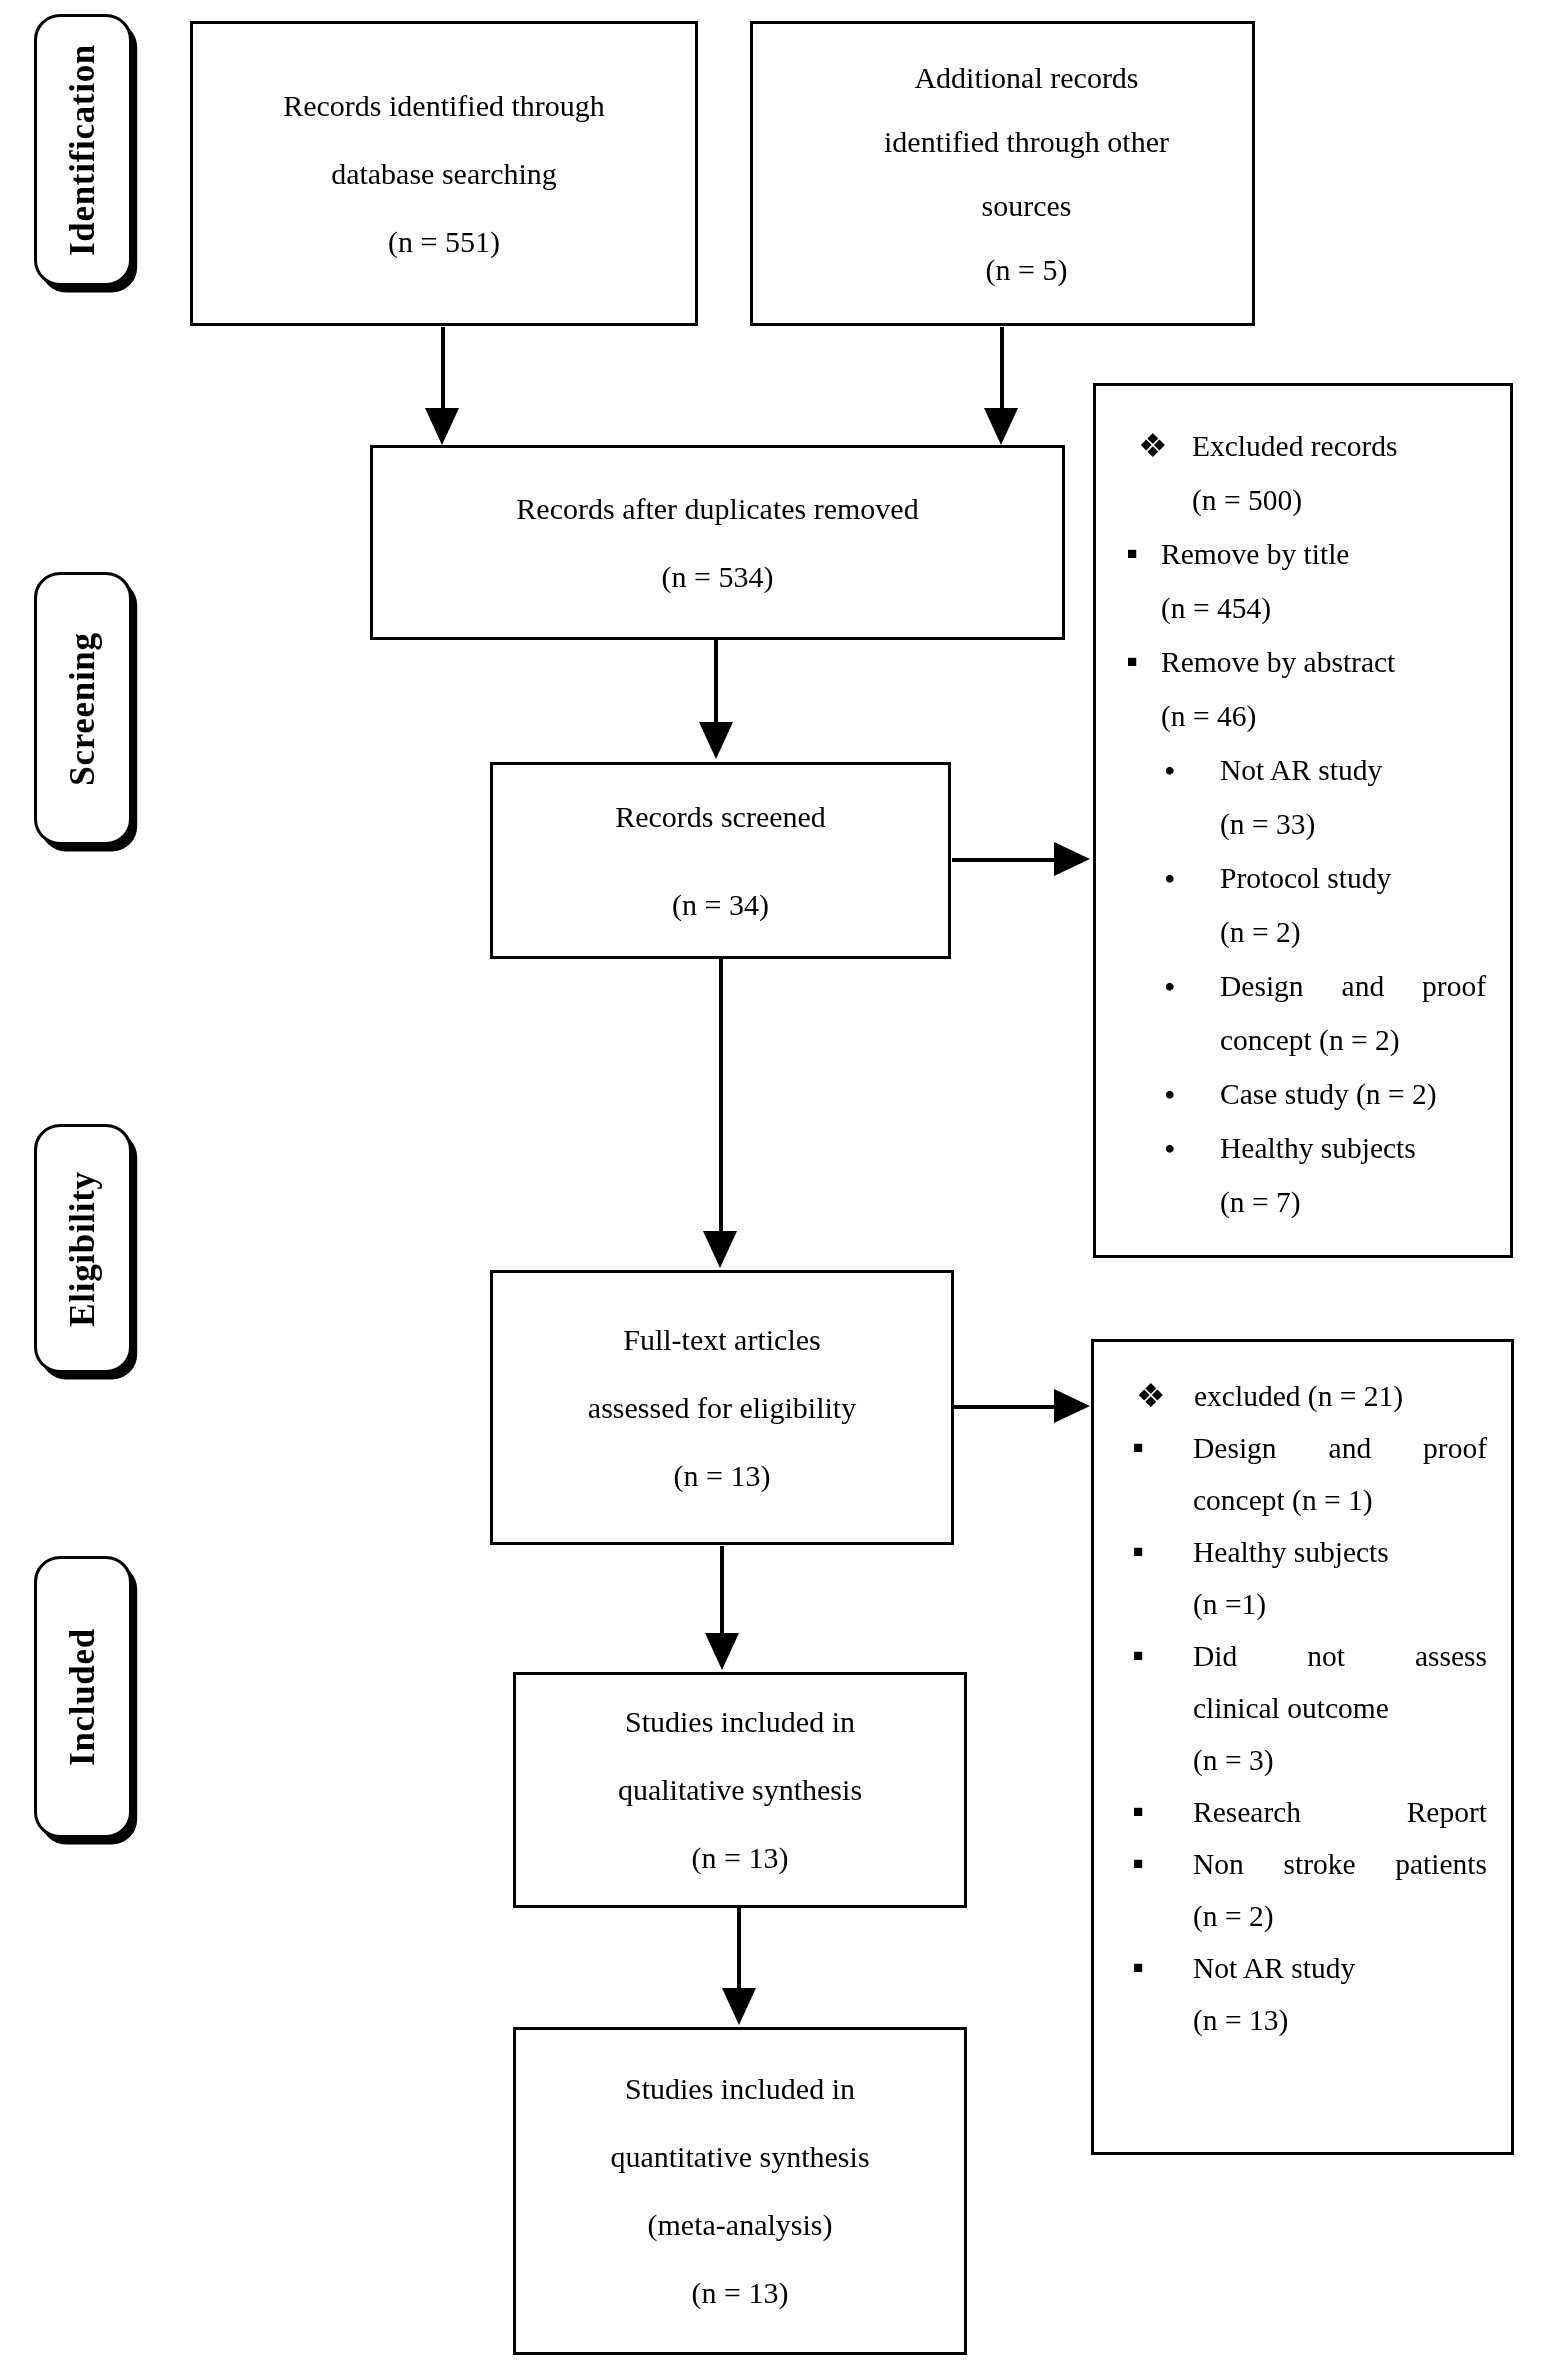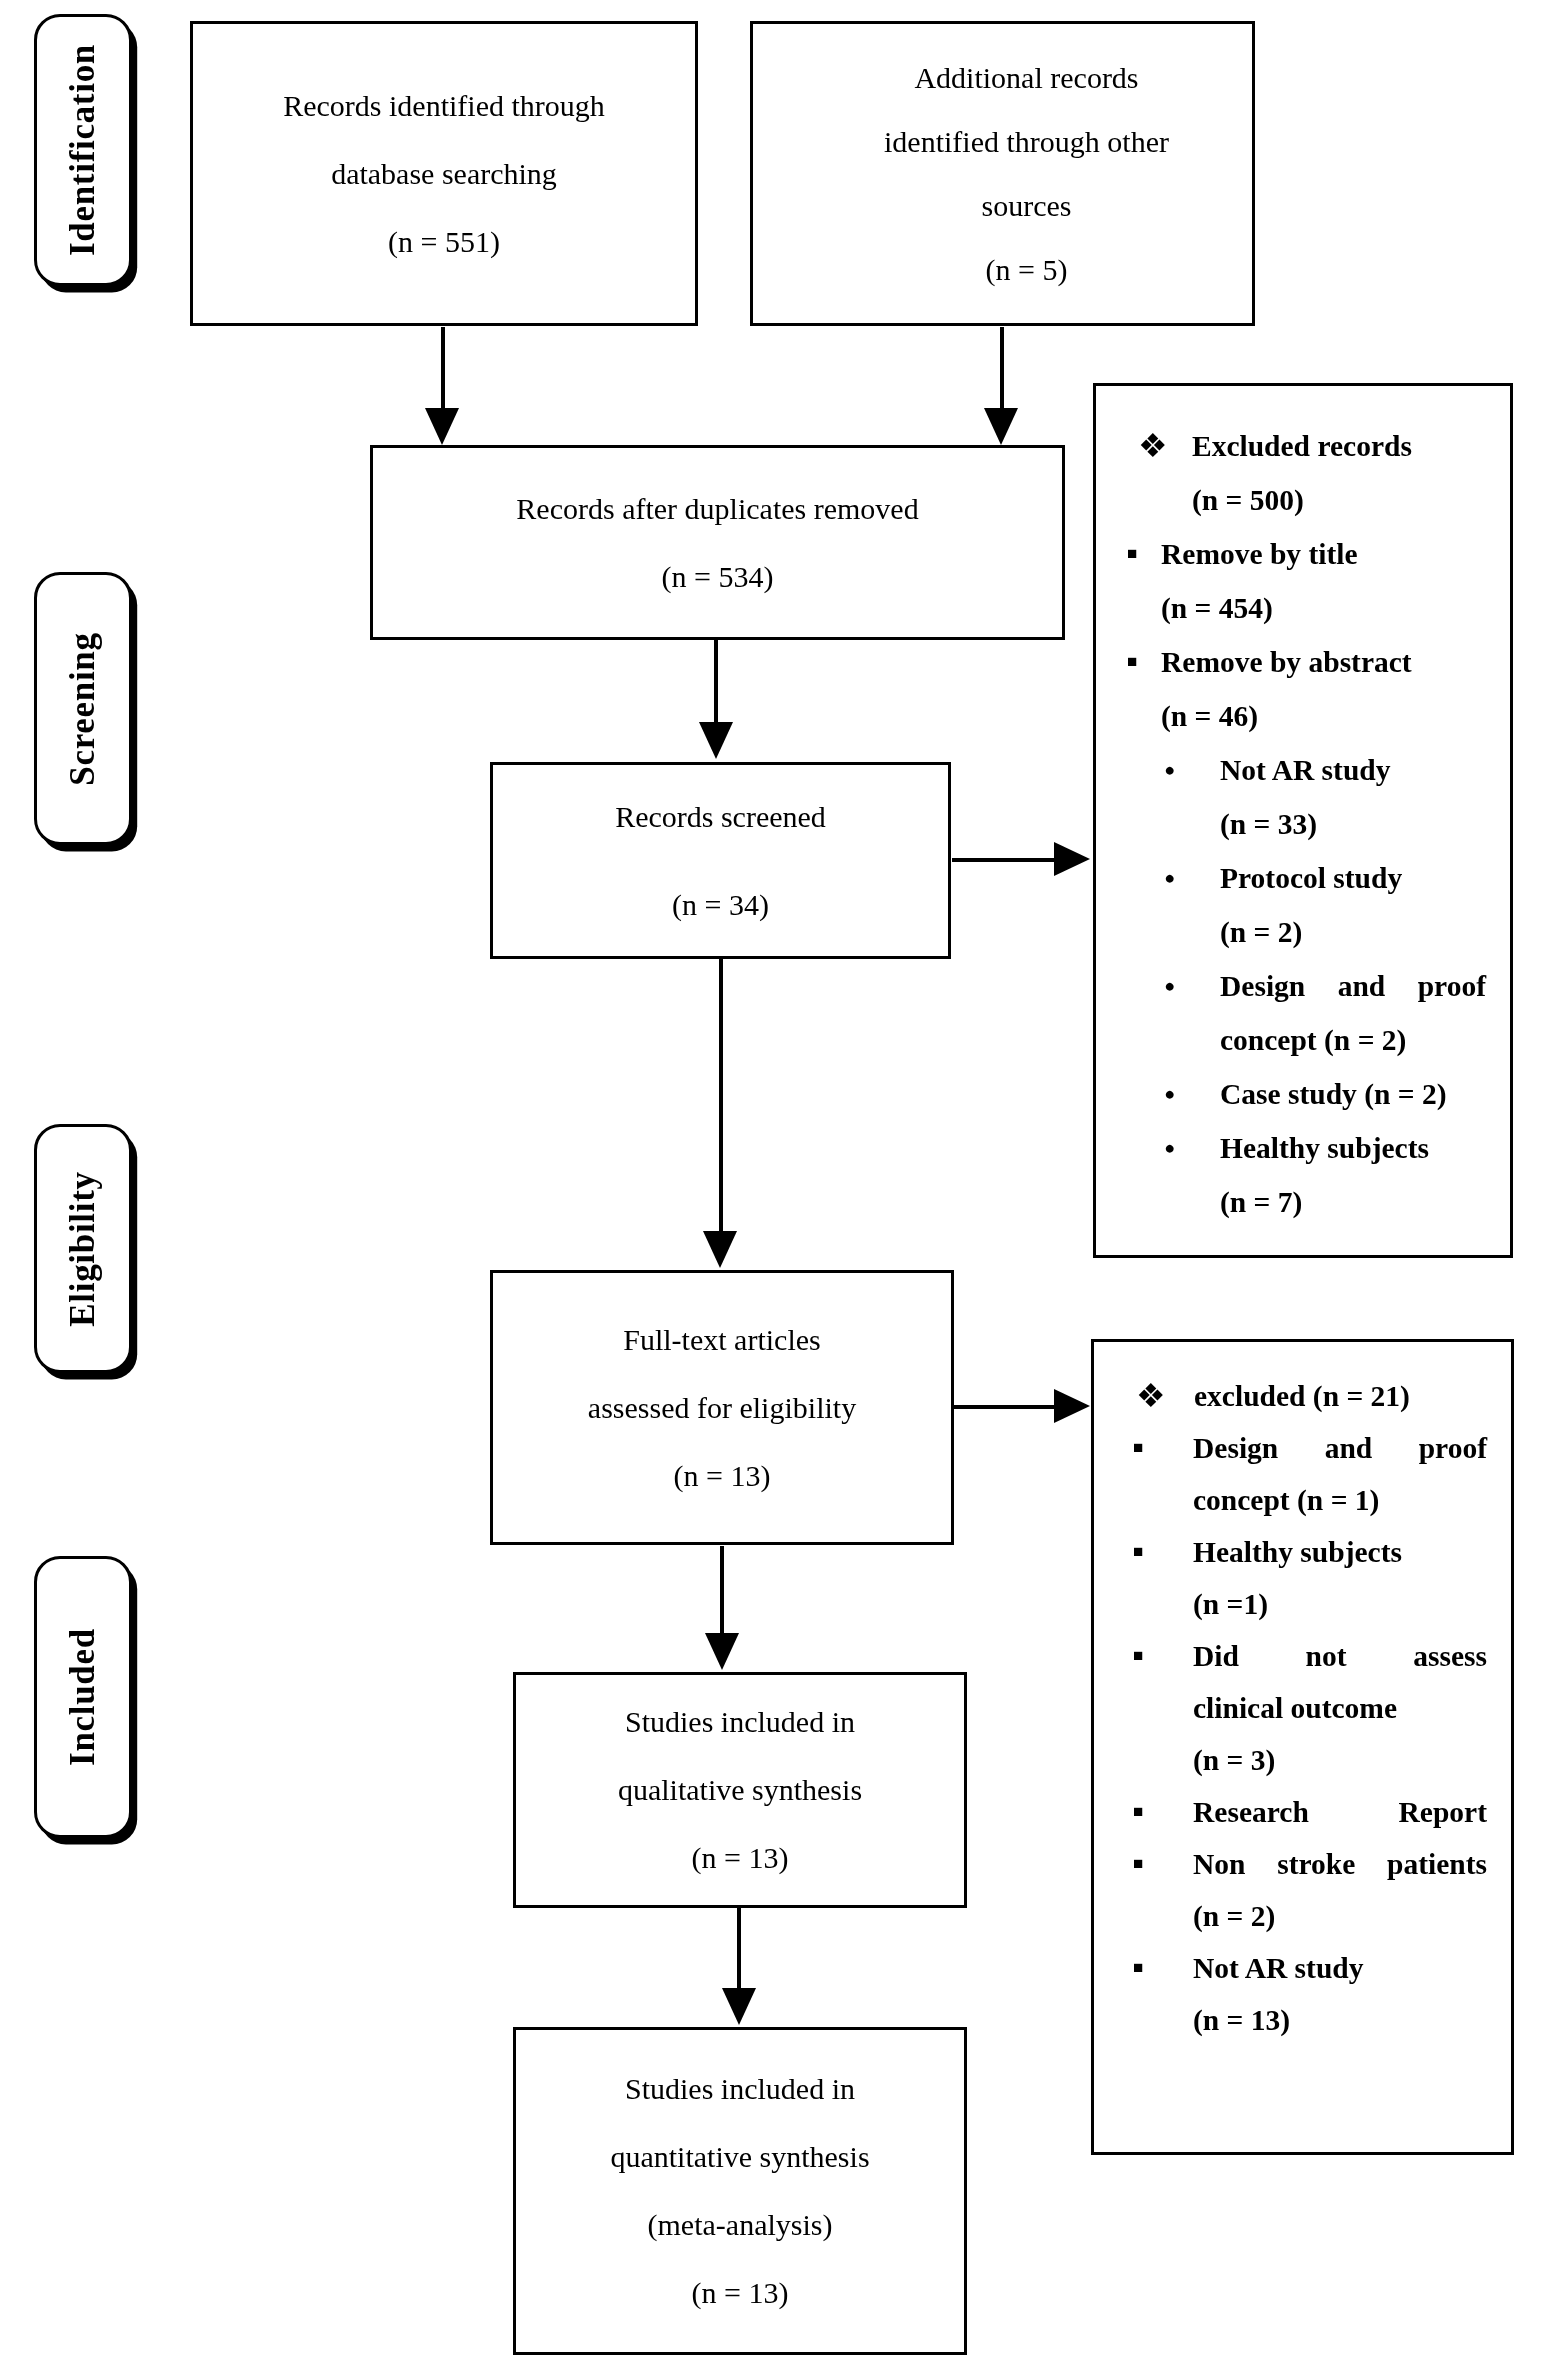--- a/index.html
+++ b/index.html
@@ -44,21 +44,21 @@
     border:3.9px solid #000;
     background:#fff;
     box-sizing:border-box;
     font-size:29.5px;
     padding-top:33px;
   }
   .sbox.rb1 .sb-item{line-height:54px;}
   .sbox.rb2 .sb-item{line-height:52px;}
   .sb-item{display:flex;align-items:flex-start;}
   .sb-item .bullet{flex:none;display:block;text-align:left;}
-  .sb-text{flex:1;padding-right:24px;font-weight:bold;}
+  .sb-text{flex:1;padding-right:24px;}
   .sb-line{text-align:left;}
   .sb-line.just{text-align:justify;text-align-last:justify;}
   
   .rb1 .it-diamond .bullet{margin-left:42px;width:54px;font-size:33px;}
   .rb1 .it-square  .bullet{margin-left:31px;width:34px;font-size:17px;}
   .rb1 .it-circle  .bullet{margin-left:68px;width:56px;font-size:18.4px;}
   .rb2 .it-diamond .bullet{margin-left:42px;width:58px;font-size:33px;}
   .rb2 .it-square  .bullet{margin-left:39px;width:60px;font-size:17px;}
   
   .aline{position:absolute;background:#000;}

